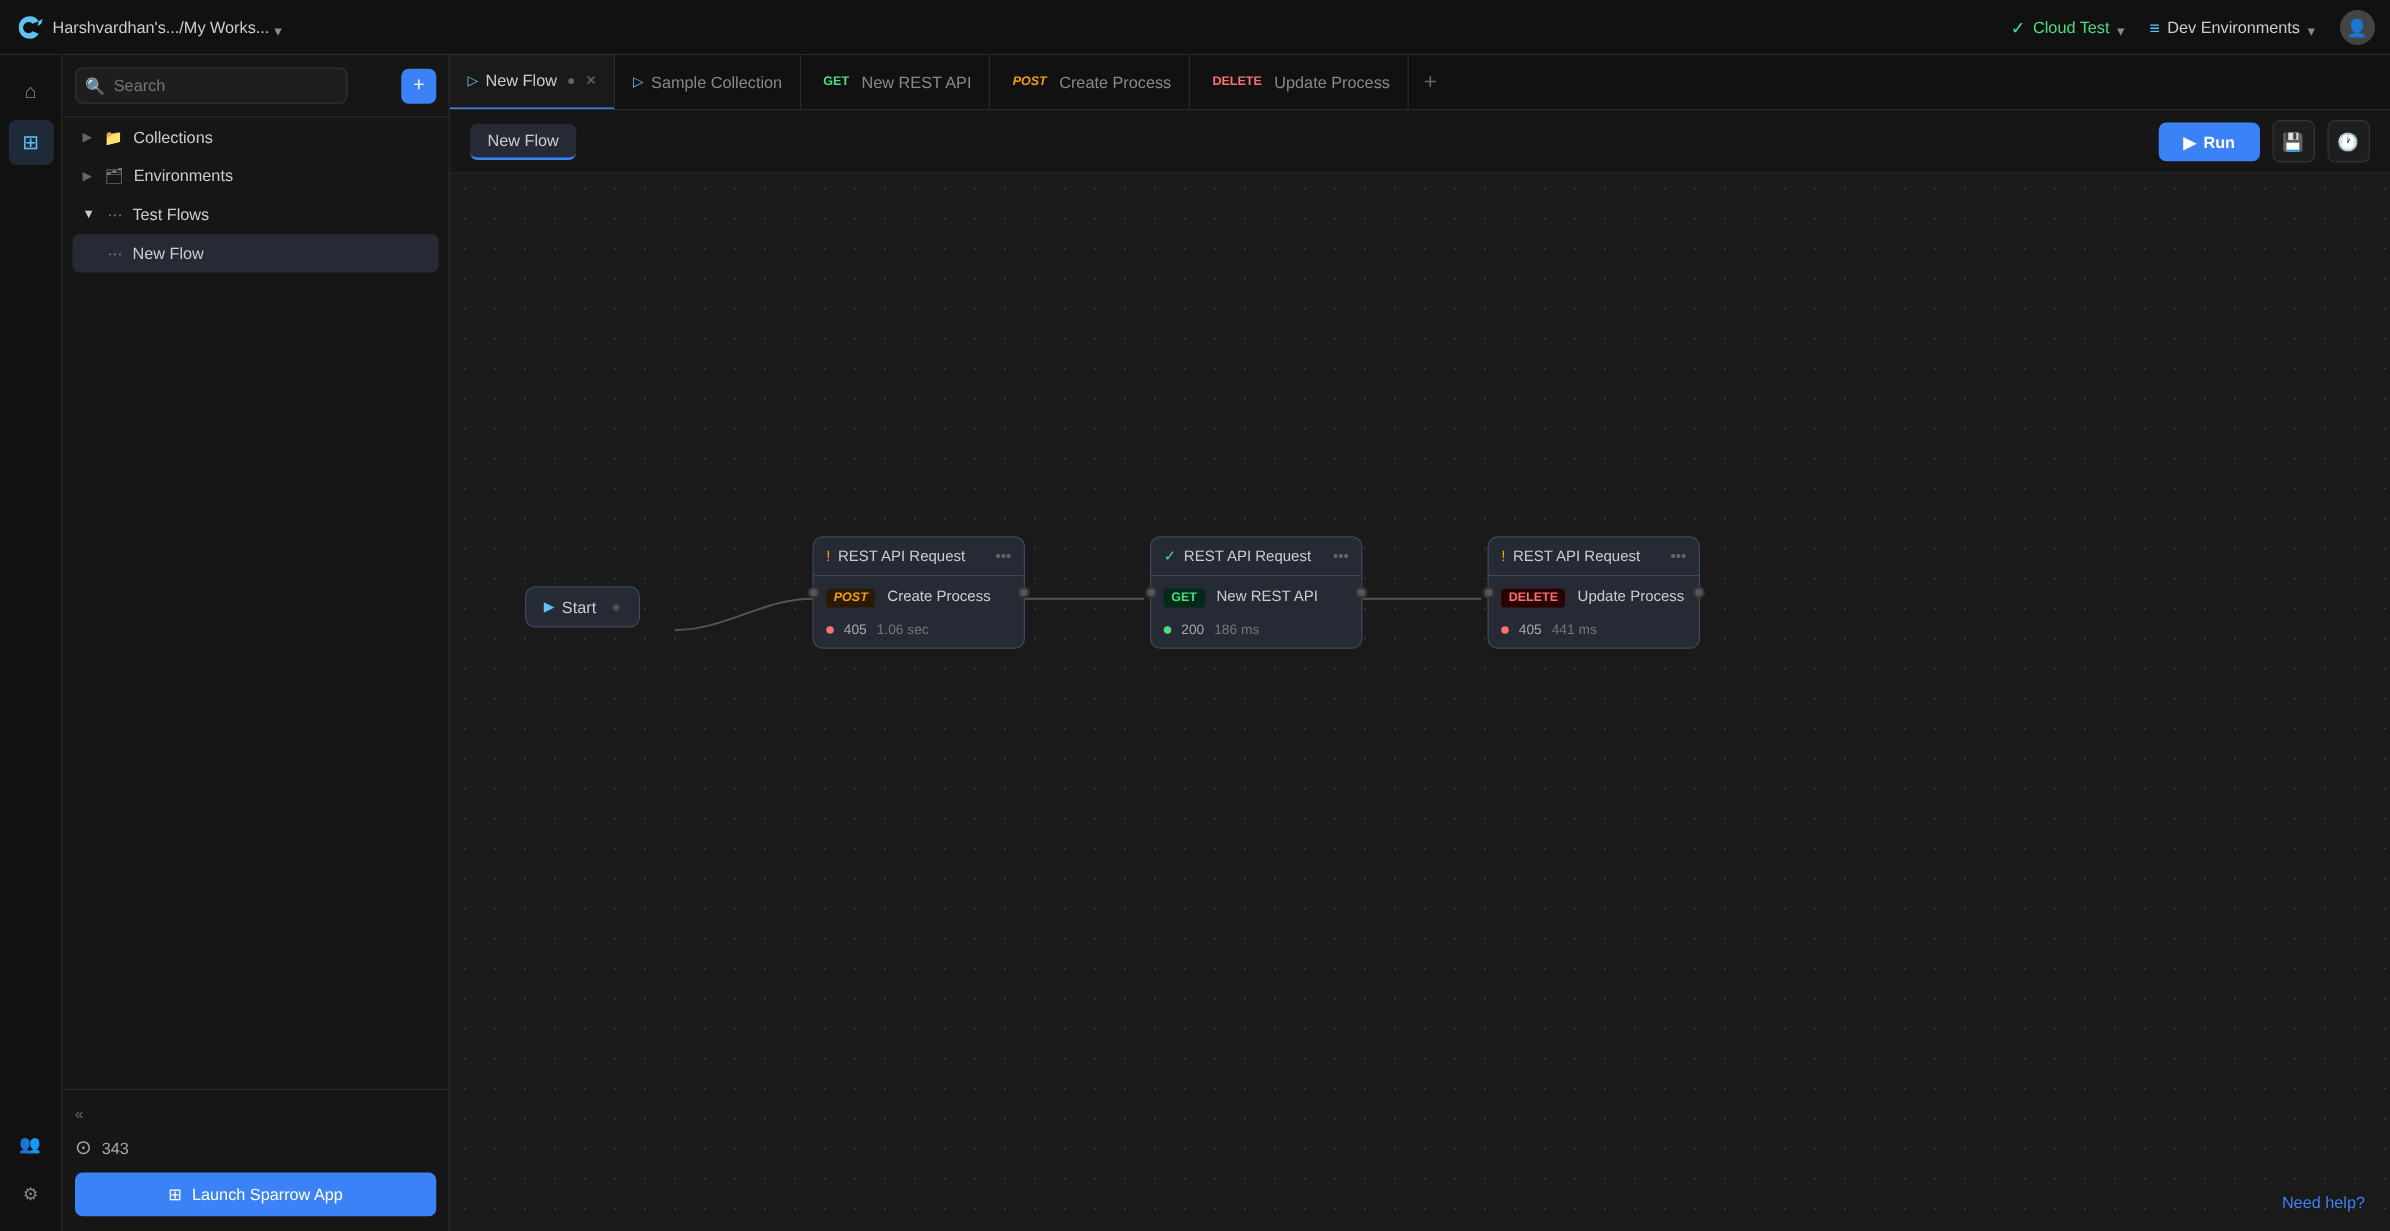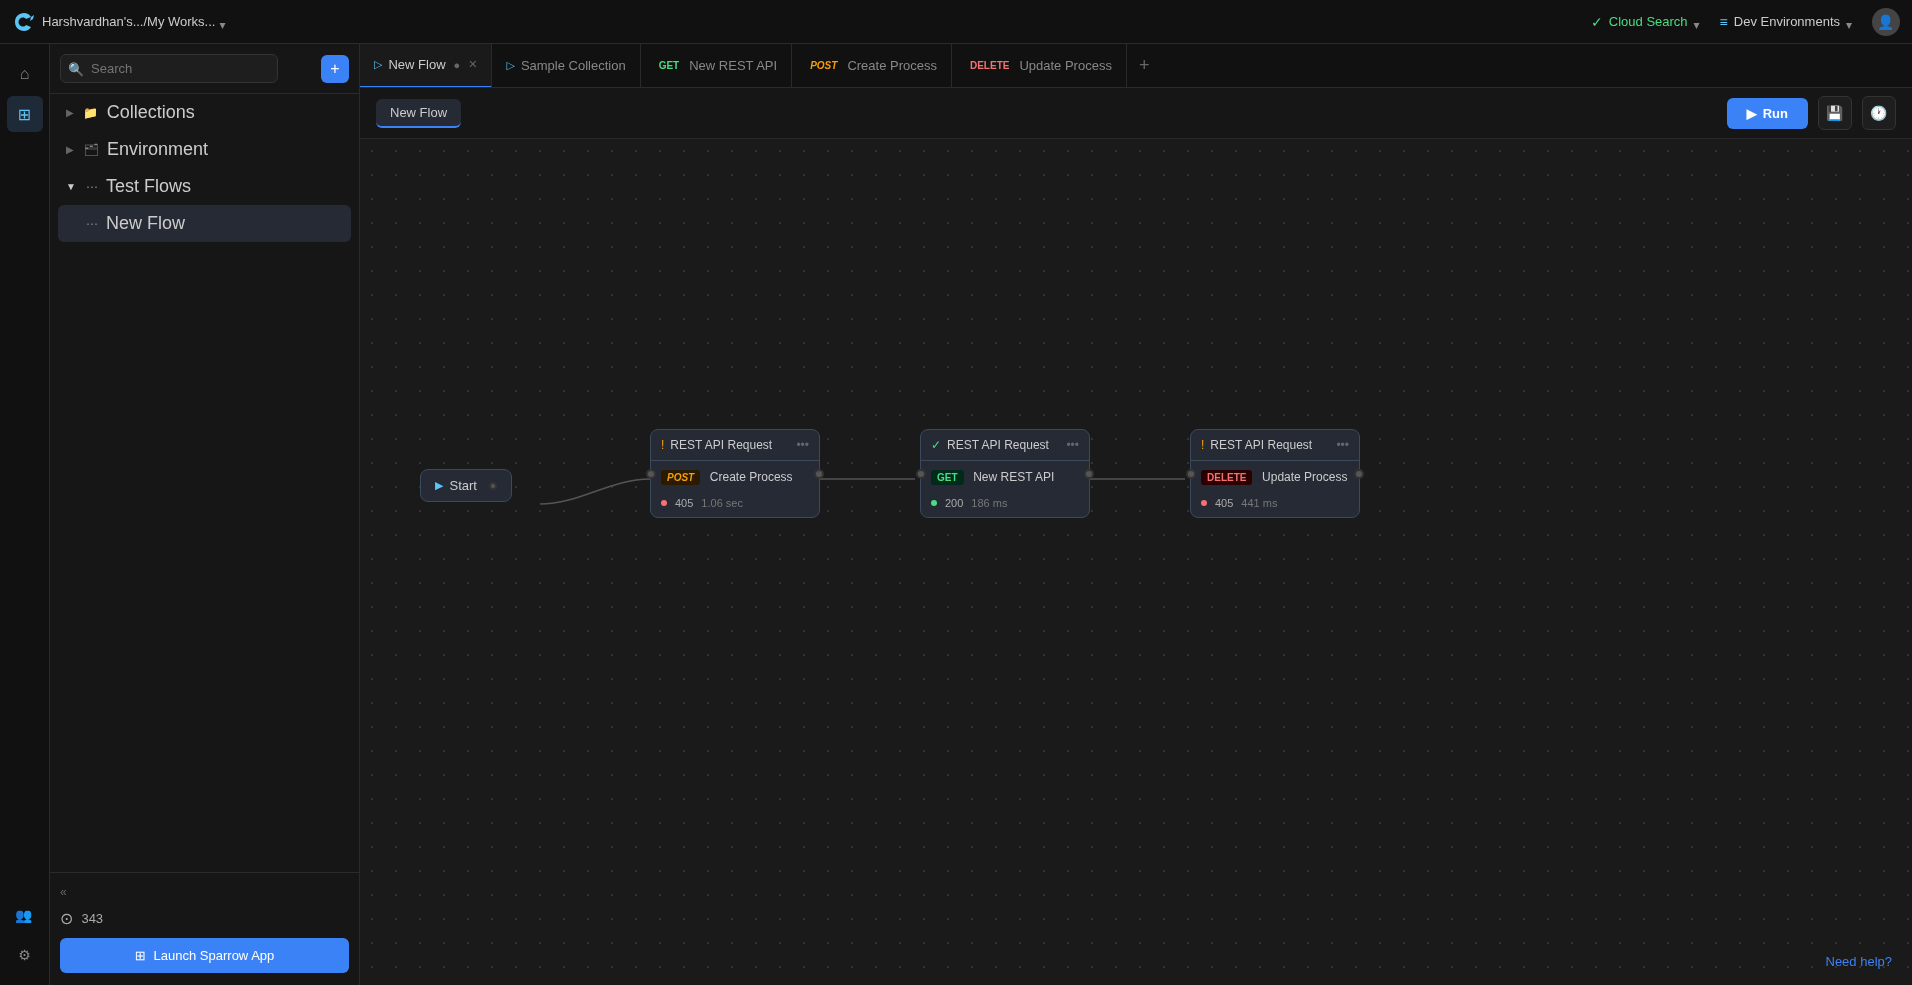--- a/index.html
+++ b/index.html
@@ -30,21 +30,21 @@
     
     .nav-panel { width: 310px; background: #161616; border-right: 1px solid #2a2a2a; display: flex; flex-direction: column; flex-shrink: 0; }
     .nav-search-bar { padding: 10px 10px; display: flex; align-items: center; gap: 8px; border-bottom: 1px solid #2a2a2a; }
     .nav-search-input { flex: 1; background: #1e1e1e; border: 1px solid #333; border-radius: 6px; padding: 6px 10px 6px 30px; color: #ccc; font-size: 13px; outline: none; }
     .nav-search-wrap { flex: 1; position: relative; }
     .nav-search-icon { position: absolute; left: 8px; top: 50%; transform: translateY(-50%); color: #666; font-size: 13px; }
     .nav-add-btn { width: 28px; height: 28px; background: #3b82f6; border-radius: 6px; display: flex; align-items: center; justify-content: center; cursor: pointer; color: white; font-size: 16px; border: none; flex-shrink: 0; }
     .nav-section { padding: 0 8px; }
     .nav-section-item { display: flex; align-items: center; gap: 8px; padding: 8px 8px; border-radius: 6px; cursor: pointer; color: #ccc; }
     .nav-section-item.active { background: #252a35; }
-    .nav-section-label { font-size: 18px; }
+    .nav-section-label { font-size: 13px; }
     .nav-chevron { color: #666; font-size: 10px; margin-right: 2px; }
     .nav-item-indent { padding-left: 28px; }
     .nav-bottom { margin-top: auto; border-top: 1px solid #2a2a2a; padding: 12px 10px; display: flex; flex-direction: column; gap: 10px; }
     .nav-github { display: flex; align-items: center; gap: 8px; color: #aaa; font-size: 13px; cursor: pointer; }
     .nav-launch-btn { background: #3b82f6; color: white; border: none; border-radius: 6px; padding: 10px 16px; font-size: 13px; cursor: pointer; display: flex; align-items: center; justify-content: center; gap: 8px; width: 100%; }
 
     
     .content { flex: 1; display: flex; flex-direction: column; background: #1a1a1a; overflow: hidden; }
 
     
@@ -109,21 +109,21 @@
     </svg>
   </div>
   <div class="topbar-workspace">
     <span>Harshvardhan's.../My Works...</span>
     <span class="chevron-down"></span>
   </div>
   <div class="topbar-spacer"></div>
   <div class="topbar-right">
     <div class="topbar-agent">
       <span style="font-size:14px;">✓</span>
-      <span>Cloud Search</span>
+      <span>Cloud Test</span>
       <span class="chevron-down"></span>
     </div>
     <div class="topbar-env">
       <span style="font-size:14px; color:#5bc4f5;">≡</span>
       <span>Dev Environments</span>
       <span class="chevron-down"></span>
     </div>
     <div class="topbar-avatar">
       <span style="font-size:14px; color:#aaa;">👤</span>
     </div>
@@ -162,21 +162,21 @@
 
       <div class="nav-section-item">
         <span class="nav-chevron">▶</span>
         <span style="font-size:12px; color:#888;">📁</span>
         <span class="nav-section-label">Collections</span>
       </div>
 
       <div class="nav-section-item">
         <span class="nav-chevron">▶</span>
         <span style="font-size:12px; color:#888;">🗂</span>
-        <span class="nav-section-label">Environment</span>
+        <span class="nav-section-label">Environments</span>
       </div>
 
       <div class="nav-section-item">
         <span class="nav-chevron" style="color:#ccc;">▼</span>
         <span style="font-size:12px; color:#888;">⋯</span>
         <span class="nav-section-label">Test Flows</span>
       </div>
 
       <div class="nav-section-item active nav-item-indent">
         <span style="font-size:12px; color:#888;">⋯</span>

